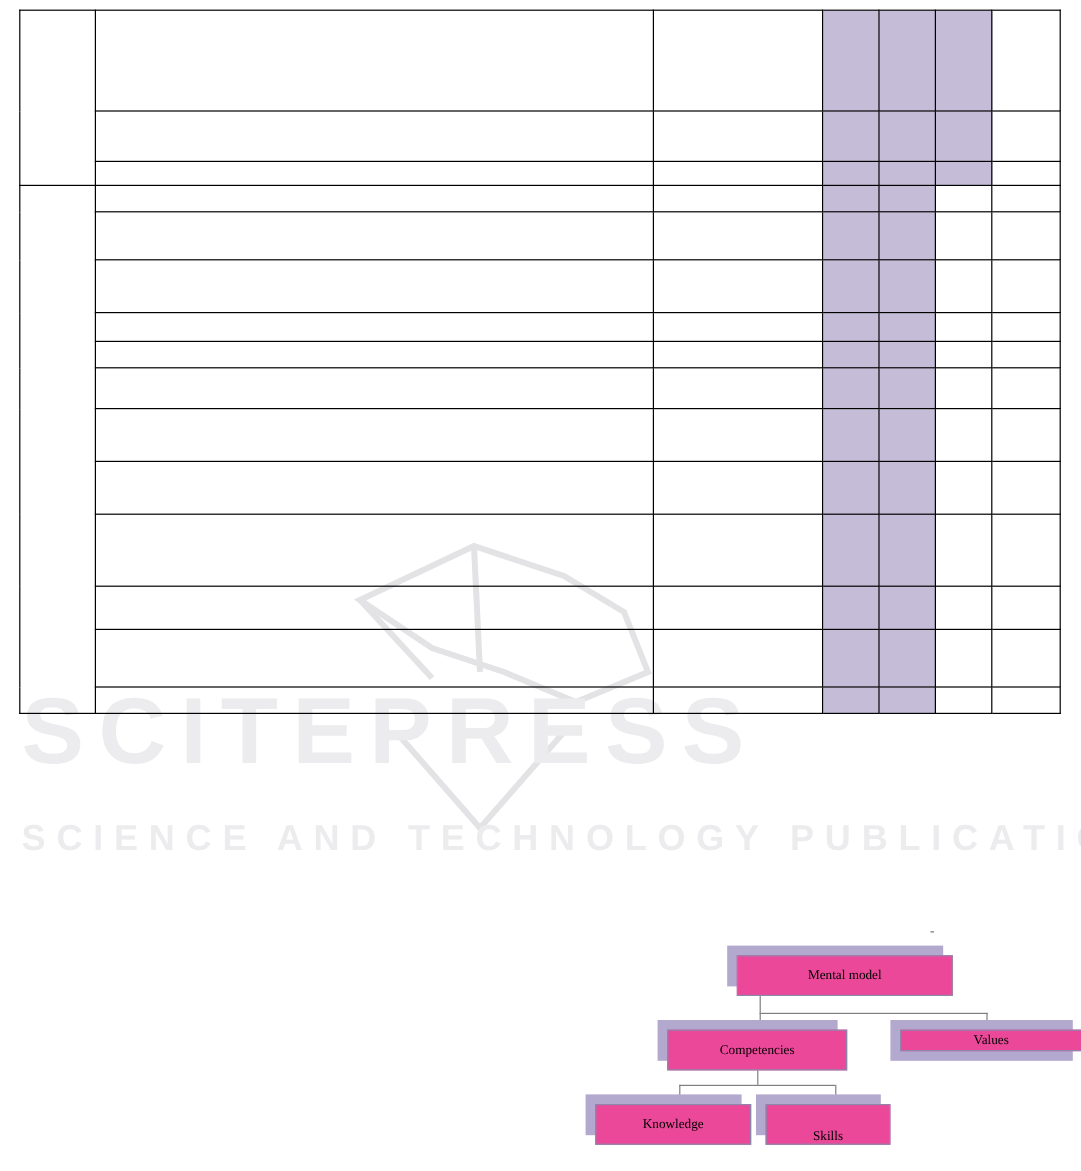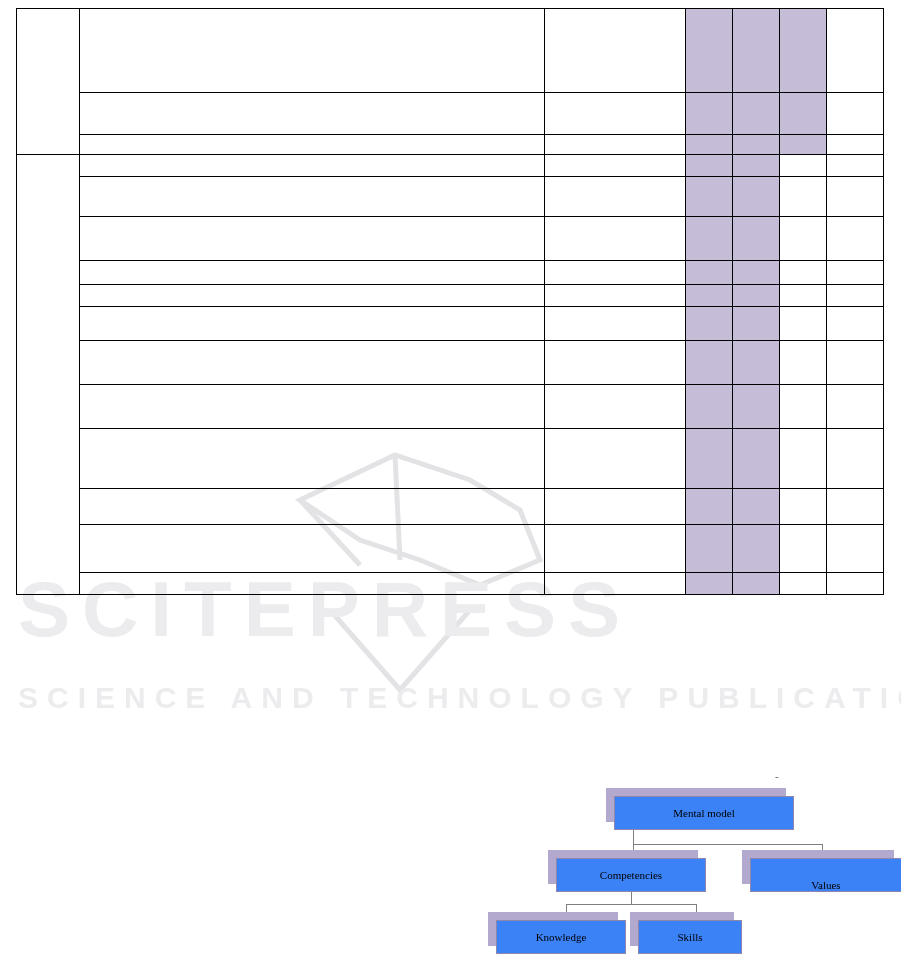--- a/index.html
+++ b/index.html
@@ -56,21 +56,21 @@
     position: absolute;
     left: 470px;
     top: 770px;
     width: 420px;
     height: 200px;
     z-index: 2;
   }
   .node {
     position: absolute;
     box-sizing: border-box;
-    background: #3b82f6;
+    background: #ec4899;
     border: 1px solid #8f86ad;
     font-size: 11px;
     text-align: center;
     color: #000;
     display: flex;
     align-items: center;
     justify-content: center;
   }
   .node-shadow {
     position: absolute;
@@ -257,32 +257,32 @@
   <div class="connector" style="left:163px; top:74px; width:190px; height:1px;"></div>
   <div class="connector" style="left:163px; top:74px; width:1px; height:14px;"></div>
   <div class="connector" style="left:352px; top:74px; width:1px; height:14px;"></div>
 
   <div class="node-shadow" style="left:78px; top:80px; width:150px; height:34px;"></div>
   <div class="node" style="left:86px; top:88px; width:150px; height:34px;">
     <span>Competencies</span>
   </div>
 
   <div class="node-shadow" style="left:272px; top:80px; width:152px; height:34px;"></div>
-  <div class="node" style="left:280px; top:88px; width:152px; height:34px;align-items:flex-end;">
+  <div class="node" style="left:280px; top:88px; width:152px; height:18px;">
     <span>Values</span>
   </div>
 
   <div class="connector" style="left:161px; top:122px; width:1px; height:12px;"></div>
   <div class="connector" style="left:96px; top:134px; width:130px; height:1px;"></div>
   <div class="connector" style="left:96px; top:134px; width:1px; height:14px;"></div>
   <div class="connector" style="left:226px; top:134px; width:1px; height:14px;"></div>
 
   <div class="node-shadow" style="left:18px; top:142px; width:130px; height:34px;"></div>
   <div class="node" style="left:26px; top:150px; width:130px; height:34px;align-items:center;">
     <span>Knowledge</span>
   </div>
 
   <div class="node-shadow" style="left:160px; top:142px; width:104px; height:34px;"></div>
-  <div class="node" style="left:168px; top:150px; width:104px; height:34px;">
+  <div class="node" style="left:168px; top:150px; width:104px; height:34px;align-items:flex-end;">
     <span>Skills</span>
   </div>
 
 </div>
 
 </body></html>

